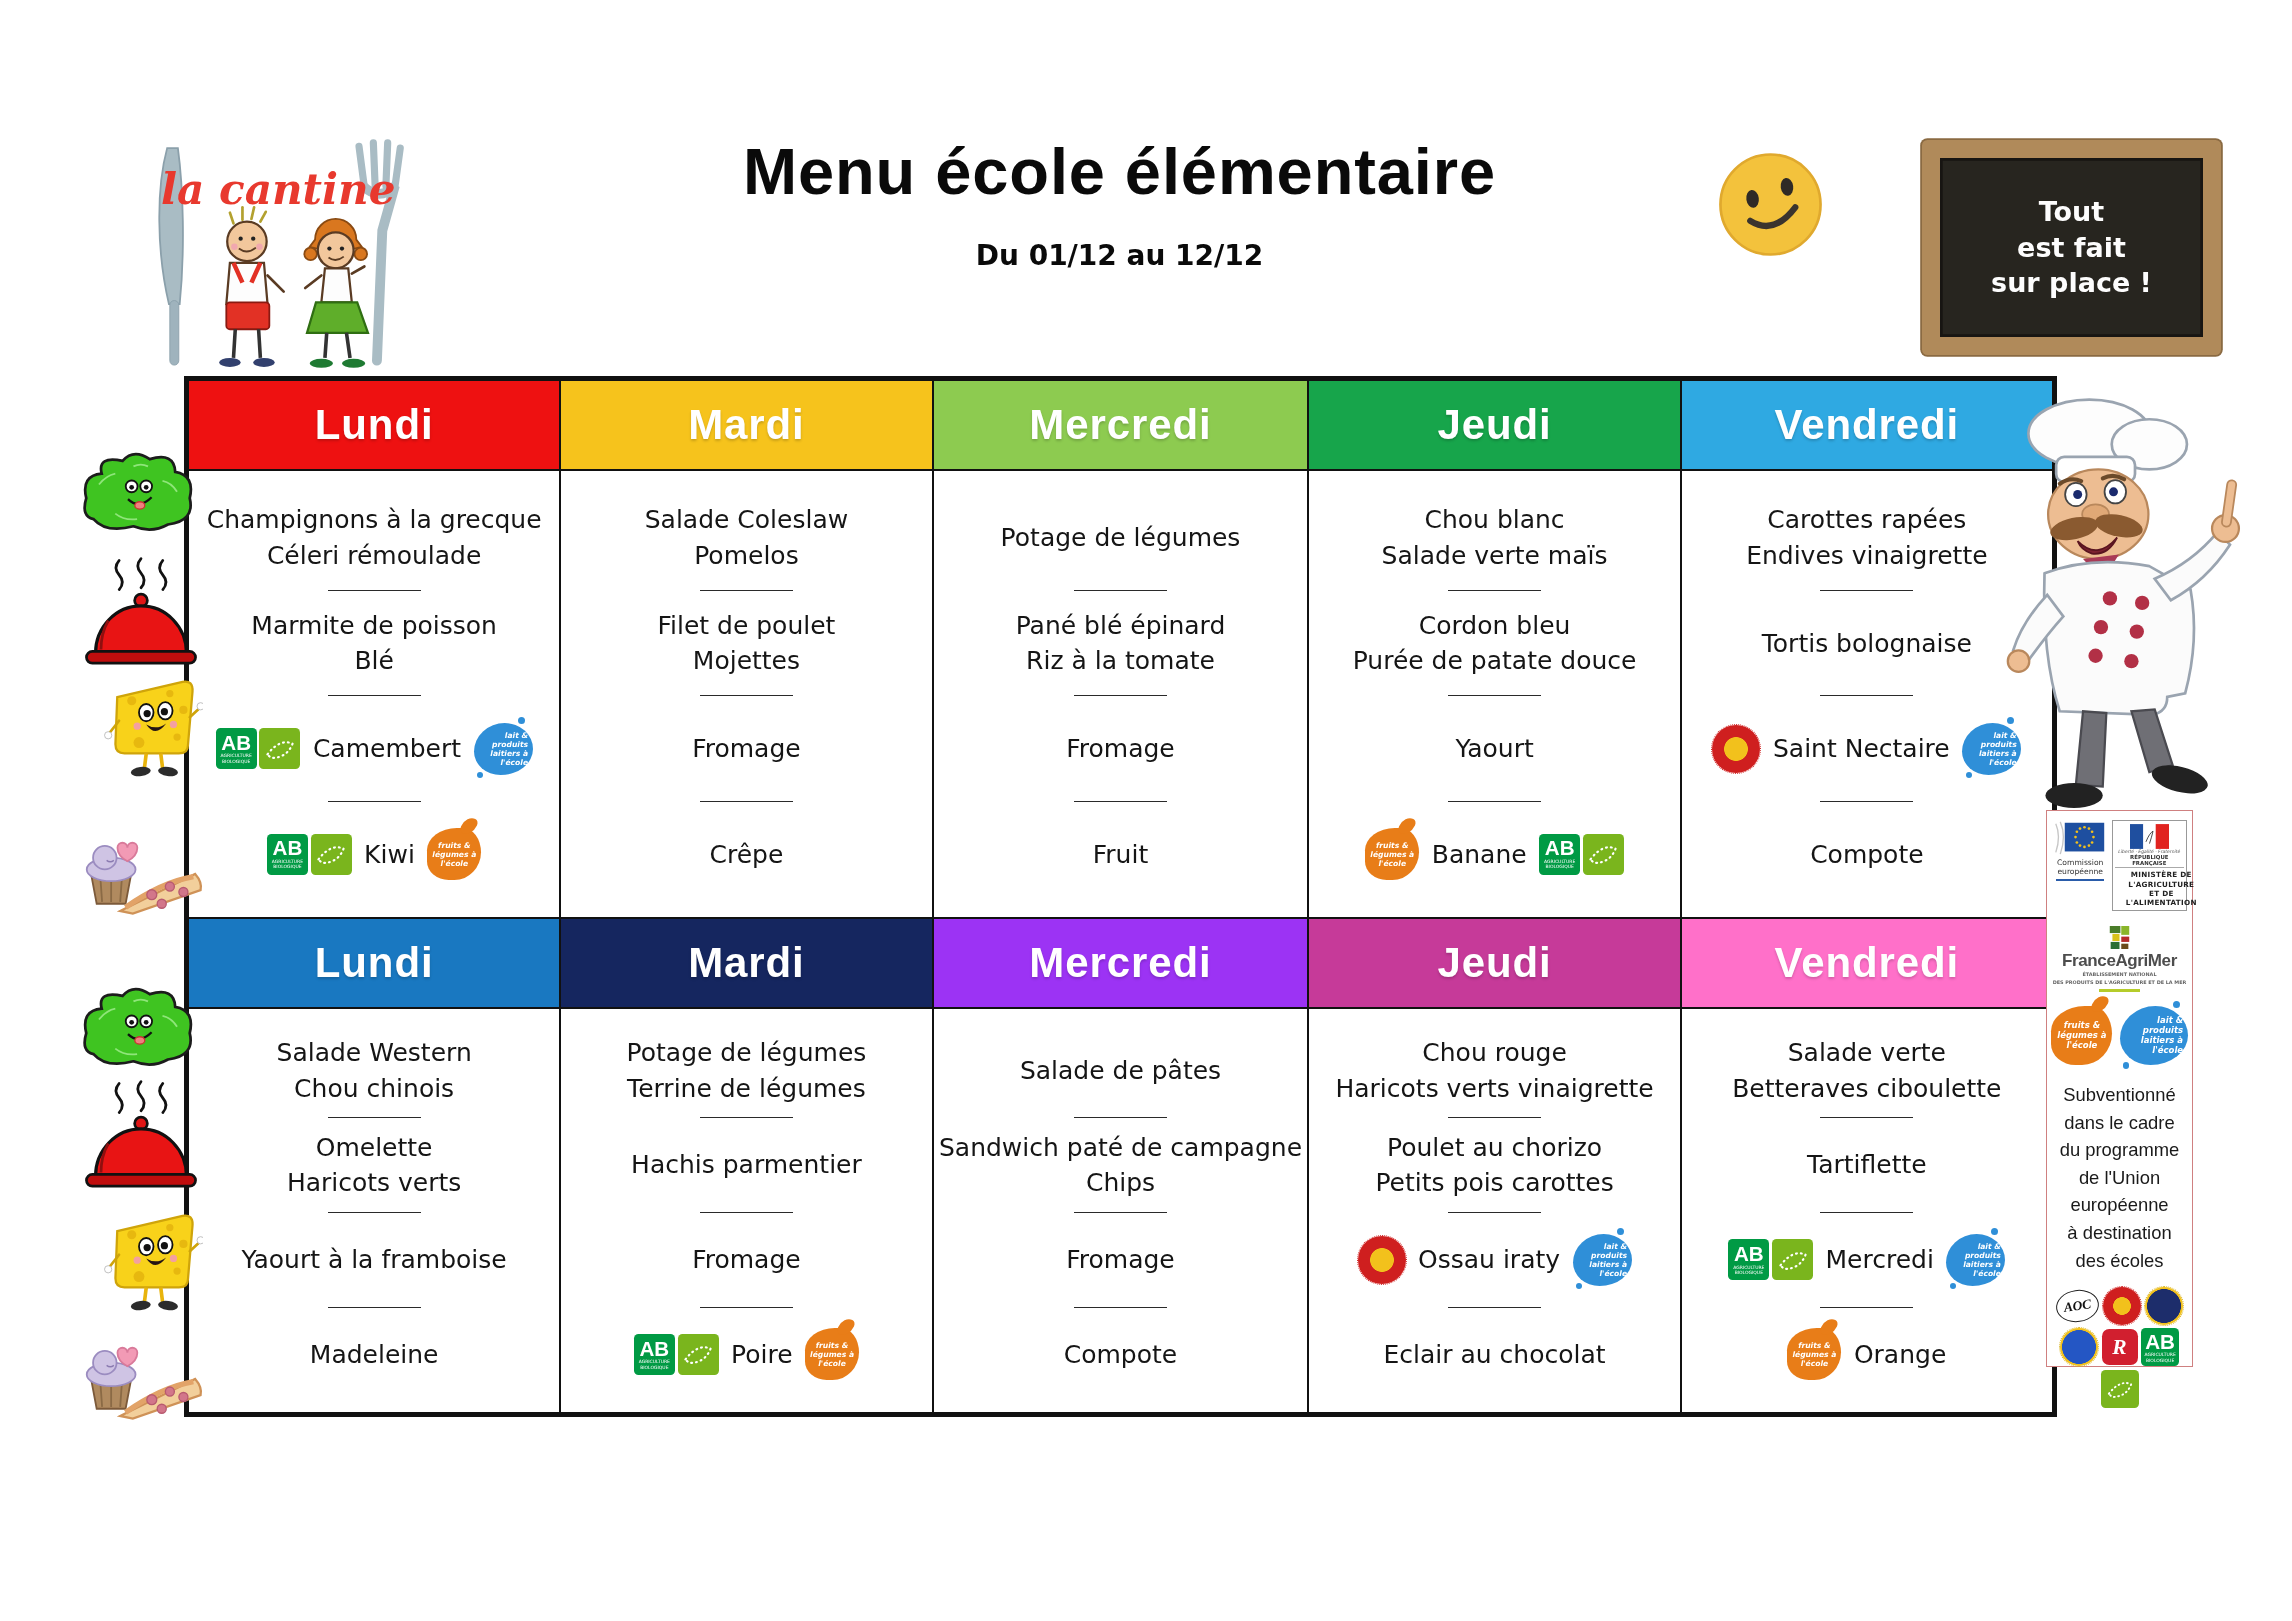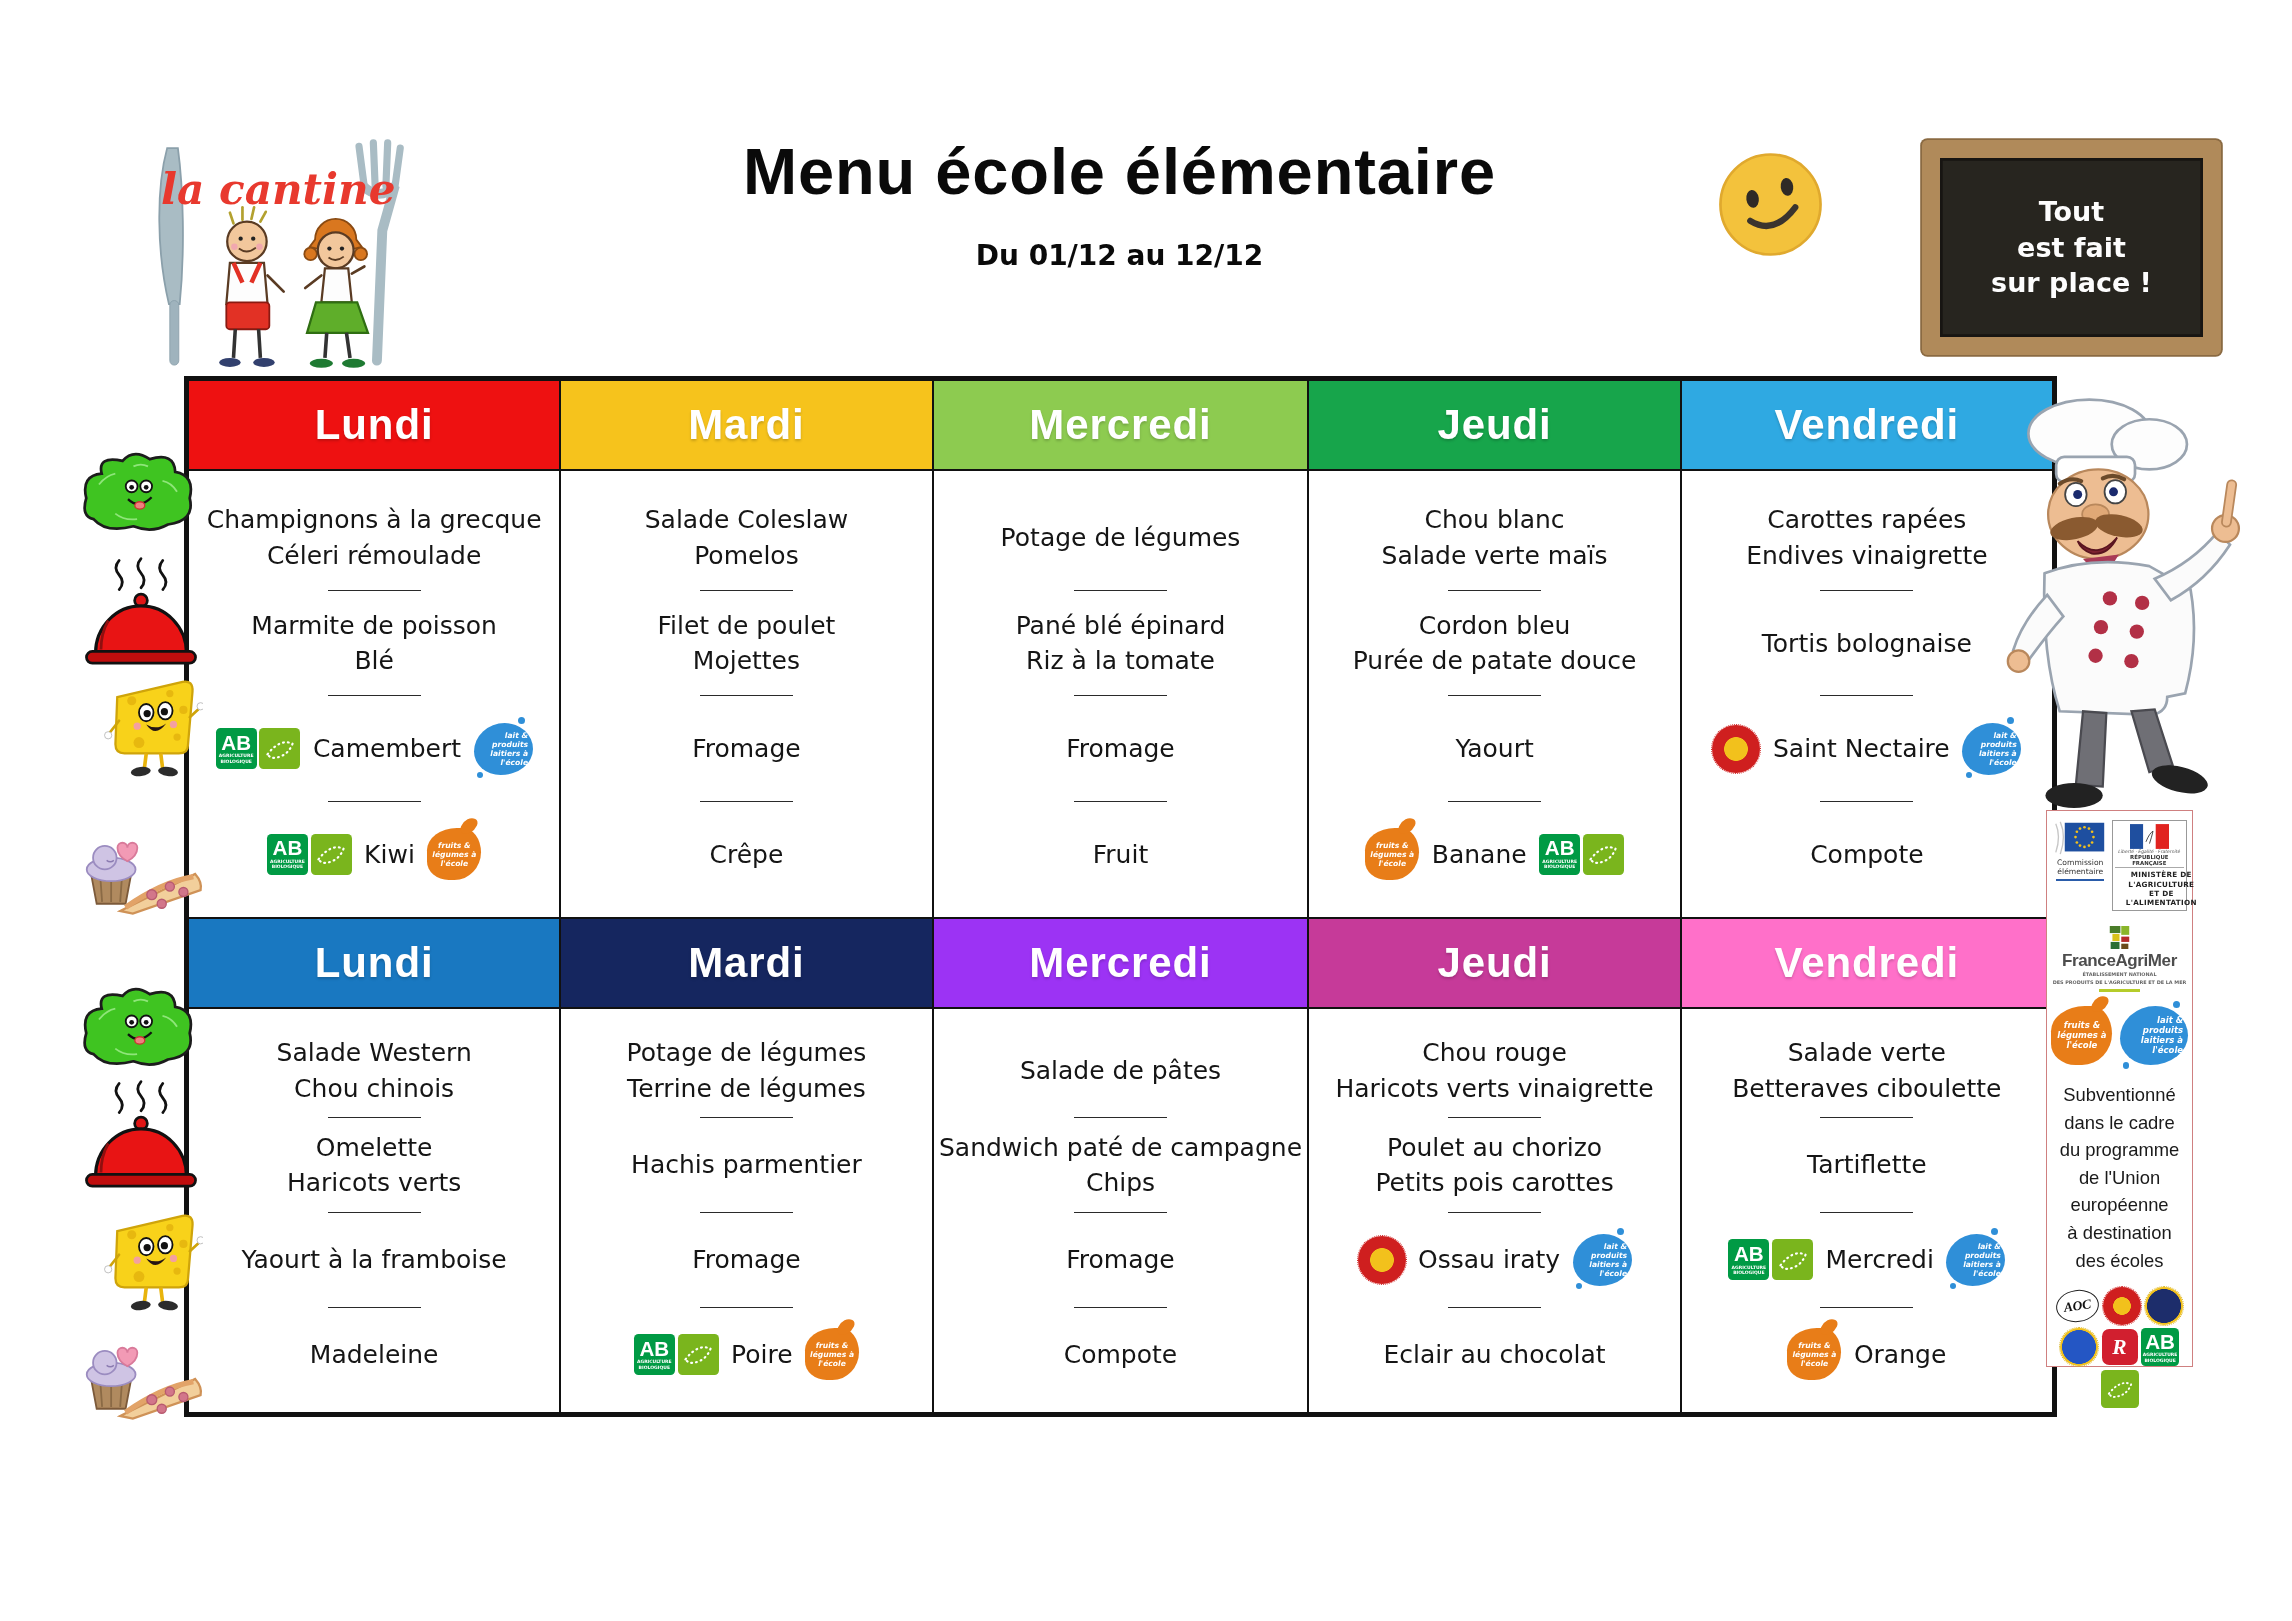--- a/index.html
+++ b/index.html
@@ -30,21 +30,21 @@
       font-family:"Liberation Sans",sans-serif;text-shadow:0 1.8px 2.7px rgba(0,0,0,.18);}
   .cell{border:1.8px solid #111;display:flex;flex-direction:column;padding:14.3px 5.4px 10.7px;}
   .course{flex:1;display:flex;flex-direction:column;align-items:center;justify-content:center;gap:2.7px;min-height:0;}
   .course.crow{flex-direction:row;gap:12.5px;}
   .mline{font-size:25px;line-height:1.32;text-align:center;white-space:nowrap;color:#151515;}
   .sep{width:93px;border-top:1.8px solid #2a2a2a;margin:0 auto;flex:none;}
 
   
   .bpair{display:flex;gap:2.7px;flex:none;}
   .b-ab{width:41px;height:41px;background:#009a44;border-radius:4.5px;color:#fff;display:flex;
-        flex-direction:column;align-items:center;justify-content:center;flex:none;font-weight:bold;}
+        flex-direction:column;align-items:center;justify-content:center;flex:none;}
   .b-ab b{font-size:20.6px;line-height:1;font-family:"Liberation Sans",sans-serif;}
   .b-ab i{font-size:4.5px;font-style:normal;line-height:1.2;text-align:center;}
   .b-leaf{width:41px;height:41px;background:#7ab51d;border-radius:4.5px;display:flex;
           align-items:center;justify-content:center;flex:none;}
   .b-lait{width:59px;height:52px;background:#2f8fd8;border-radius:52% 48% 55% 45%/55% 50% 50% 45%;
           color:#fff;font-size:7.6px;font-weight:bold;font-style:italic;display:flex;align-items:center;
           justify-content:center;text-align:right;padding:4.5px;box-sizing:border-box;position:relative;flex:none;}
   .b-lait::before{content:"";position:absolute;width:7.2px;height:7.2px;border-radius:50%;background:#2f8fd8;top:-5.4px;right:7.2px;}
   .b-lait::after{content:"";position:absolute;width:6.3px;height:6.3px;border-radius:50%;background:#2f8fd8;bottom:-3.6px;left:3.6px;}
   .b-fruits{width:54px;height:52px;background:#e87d18;border-radius:62% 38% 55% 45%/48% 52% 60% 40%;
@@ -684,21 +684,21 @@
             <circle cx="42.5" cy="25" r="1.5"></circle>
             <circle cx="39" cy="28.5" r="1.5"></circle>
             <circle cx="34" cy="30" r="1.5"></circle>
             <circle cx="29" cy="28.5" r="1.5"></circle>
             <circle cx="25.5" cy="25" r="1.5"></circle>
             <circle cx="24" cy="19" r="1.5"></circle>
             <circle cx="25.5" cy="13" r="1.5"></circle>
             <circle cx="29" cy="9.5" r="1.5"></circle>
         </g>
       </svg>
-      <div class="lbl">Commission élémentaire</div>
+      <div class="lbl">Commission européenne</div>
       <div class="bar"></div>
     </div>
     <div class="ministry">
       <svg width="39" height="25" viewBox="0 0 44 28">
         <rect x="0" y="0" width="15" height="28" fill="#1f4f9f"></rect>
           <rect x="15" y="0" width="14" height="28" fill="#fff"></rect>
           <rect x="29" y="0" width="15" height="28" fill="#e1231f"></rect>
         <path d="M18,20 q4,-10 8,-12 q-2,8 -4,14" fill="none" stroke="#333" stroke-width="1"></path>
       </svg>
       <div class="motto">Liberté · Égalité · Fraternité</div>

